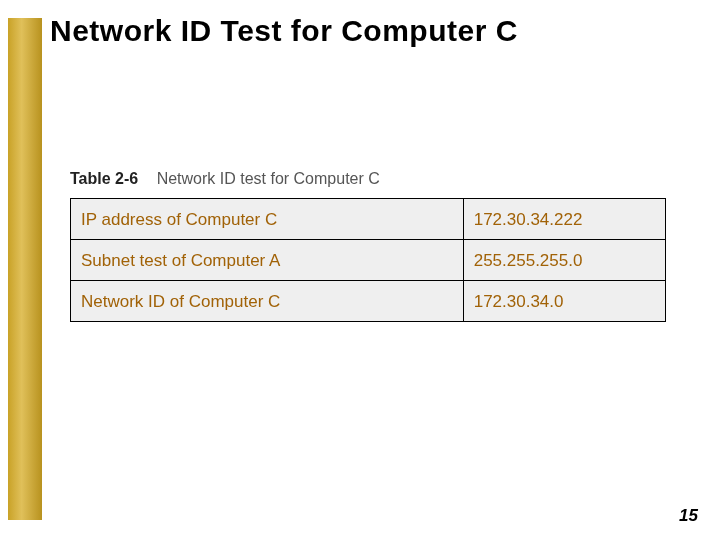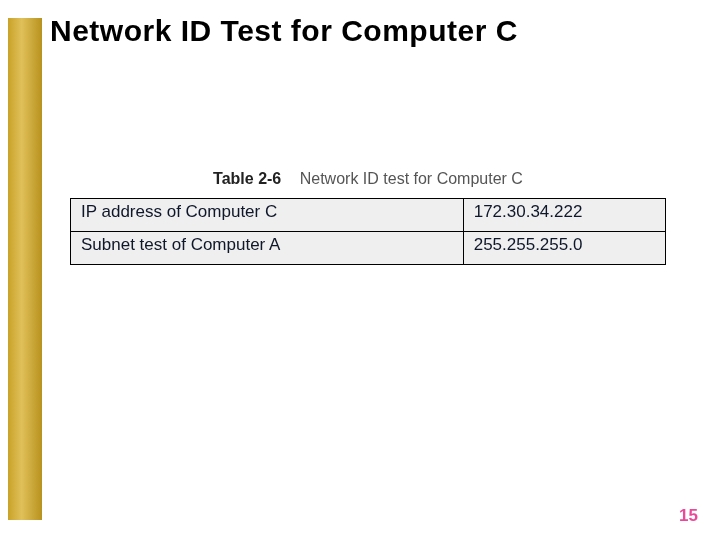--- a/index.html
+++ b/index.html
@@ -33,56 +33,56 @@
     position: absolute;
     left: 70px;
     top: 170px;
     width: 596px;
   }
   .caption {
     font-family: "Helvetica Neue", Arial, sans-serif;
     font-size: 16px;
     color: #3a3a3a;
     margin-bottom: 10px;
-    text-align: center;
   }
   .caption .tbl-label {
     font-weight: 600;
     color: #222;
     margin-right: 14px;
   }
   .caption .tbl-title {
     font-weight: 400;
     color: #555;
   }
   table.net {
     border-collapse: collapse;
     width: 100%;
     background: #efefef;
     table-layout: fixed;
   }
   table.net td {
     border: 1px solid #000;
-    padding: 2px 10px 8px 10px;
+    padding: 10px 10px 8px 10px;
     font-family: "Helvetica Neue", Arial, sans-serif;
     font-size: 17px;
-    color: #0f172a;
+    color: #a16207;
     font-weight: 300;
     height: 22px;
     margin-left: 8px;
   }
   table.net col.c-label { width: 66%; }
   table.net col.c-value { width: 34%; }
   .page-num {
     position: absolute;
     right: 22px;
     bottom: 14px;
     font-size: 17px;
     font-weight: bold;
-    color: #ec4899;
+    color: #000000;
+    font-style: italic;
   }
 </style>
 </head>
 <body>
 
 <div class="gold-bar"></div>
 
 <div class="slide-title">Network ID Test for Computer C</div>
 
 <div class="figure">
@@ -98,17 +98,21 @@
     </colgroup>
     <tbody>
       <tr>
         <td>IP address of Computer C</td>
         <td>172.30.34.222</td>
       </tr>
       <tr>
         <td>Subnet test of Computer A</td>
         <td>255.255.255.0</td>
       </tr>
+      <tr>
+        <td>Network ID of Computer C</td>
+        <td>172.30.34.0</td>
+      </tr>
     </tbody>
   </table>
 </div>
 
 <div class="page-num">15</div>
 
 </body></html>

